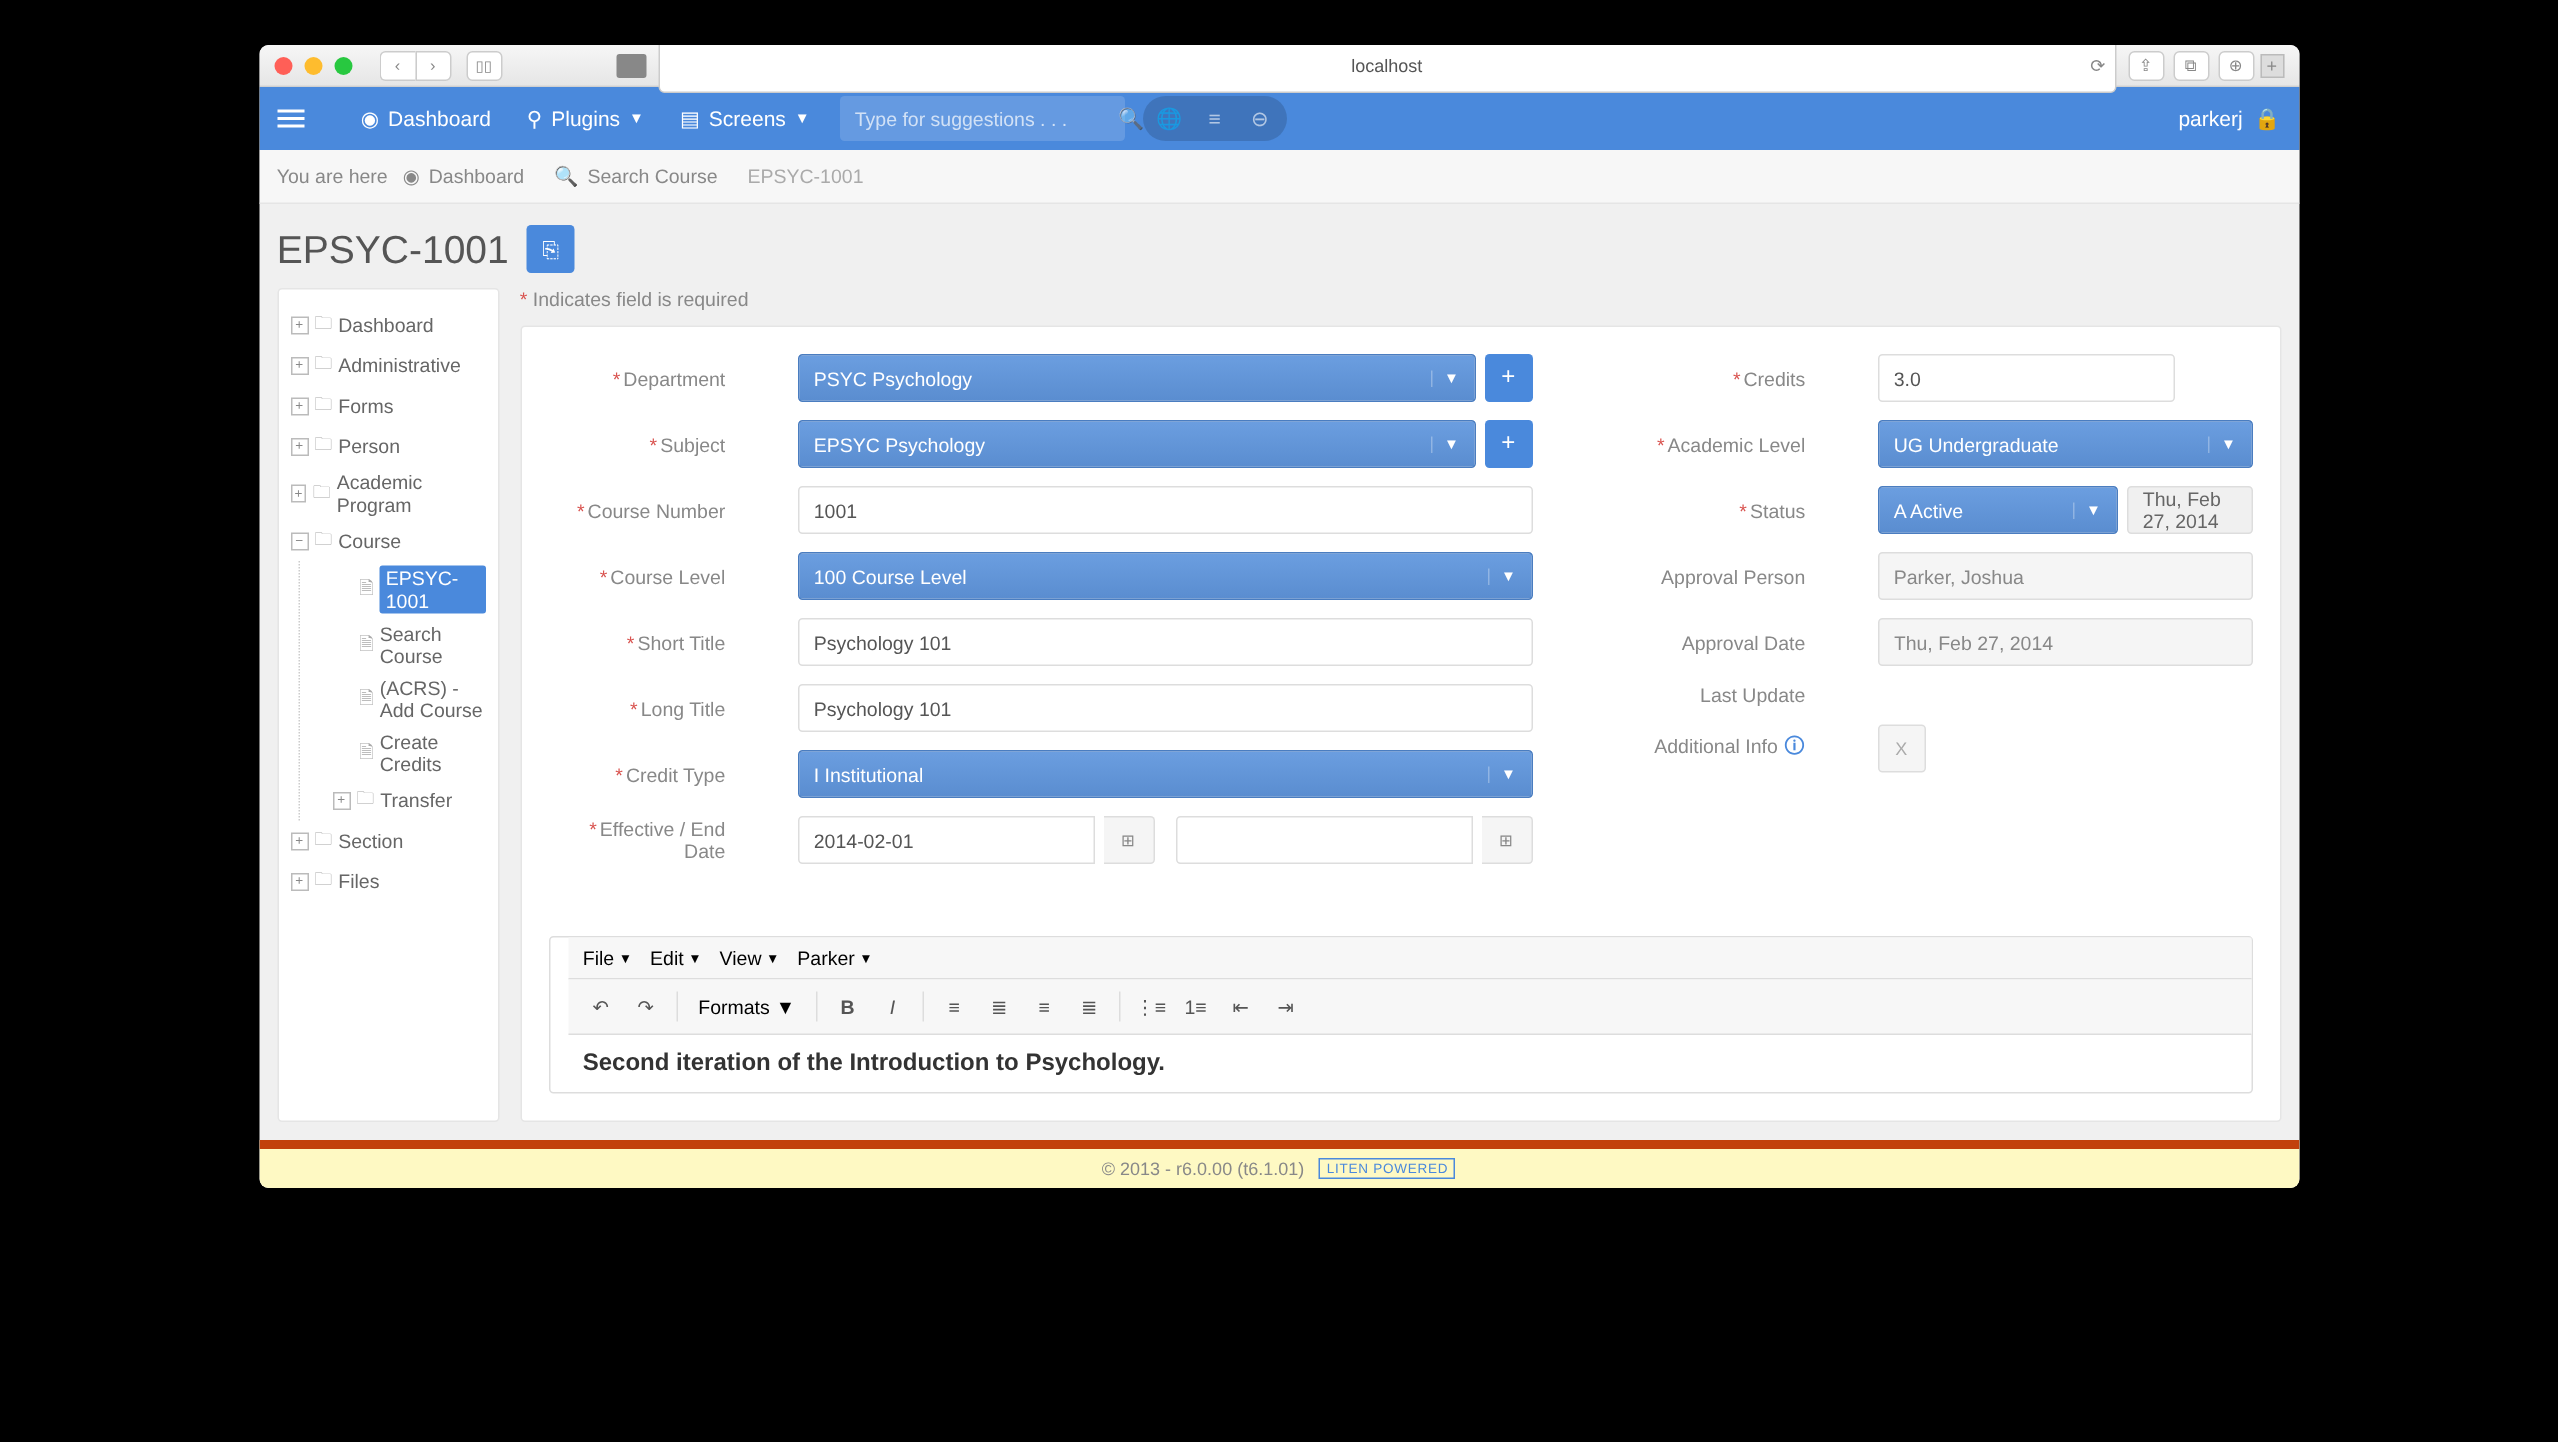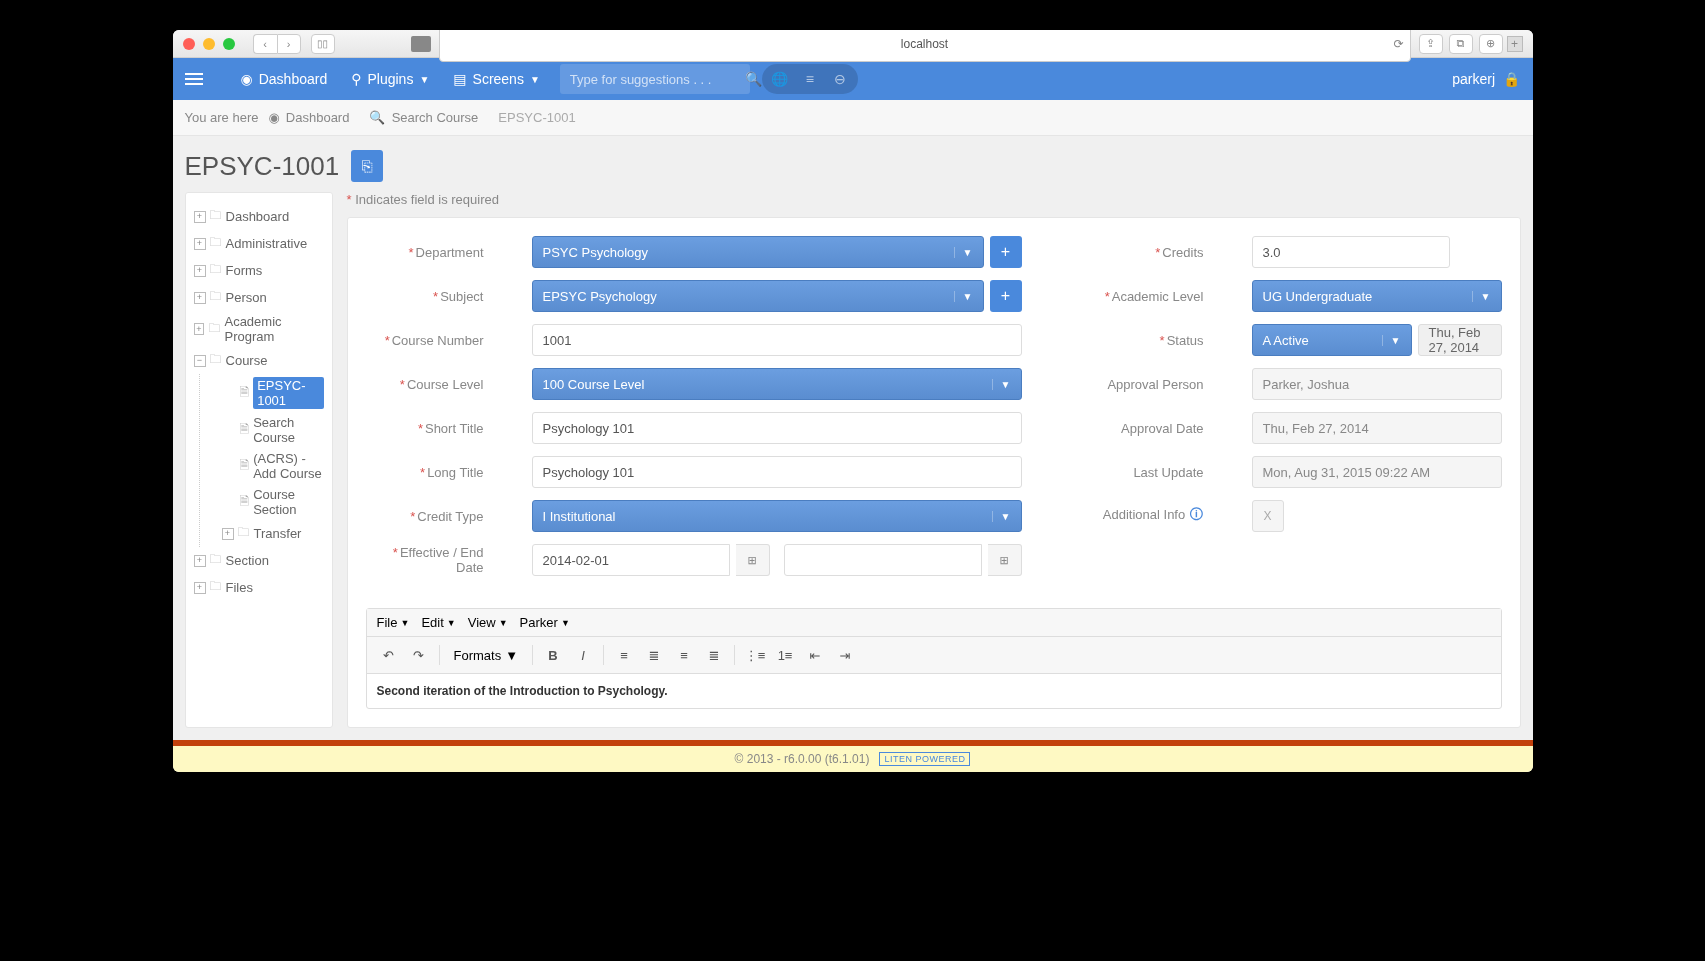--- a/index.html
+++ b/index.html
@@ -68,29 +68,29 @@
 .select .caret { margin-left:auto; font-size:10px; padding-left:8px; border-left:1px solid rgba(255,255,255,0.3);}
 .input { flex:1; height:32px; border:1px solid #ddd; border-radius:3px; padding:0 10px; font-size:13px; color:#555; background:#fff;}
 .input[readonly] { background:#f5f5f5; color:#888;}
 .addbtn { width:32px; height:32px; background:#4a89dc; border-radius:3px; display:flex; align-items:center; justify-content:center; color:#fff; font-size:16px; cursor:pointer;}
 .datebtn { width:34px; height:32px; border:1px solid #ddd; border-left:none; background:#f5f5f5; display:flex; align-items:center; justify-content:center; color:#888; border-radius:0 3px 3px 0; cursor:pointer; font-size:11px;}
 .dateinput { border-radius:3px 0 0 3px !important;}
 .readonly-box { background:#f0f0f0; border:1px solid #ddd; height:32px; border-radius:3px; padding:0 10px; display:flex; align-items:center; font-size:13px; color:#666;}
 .xbox { width:32px; height:32px; border:1px solid #ddd; background:#f5f5f5; border-radius:3px; display:flex; align-items:center; justify-content:center; color:#aaa; font-size:12px;}
 .infoicon { color:#4a89dc; font-size:14px; margin-left:4px;}
 
-.editor { margin-top:20px; border:1px solid #ddd; border-radius:3px;}
+.editor { margin-top:36px; border:1px solid #ddd; border-radius:3px;padding-left:12px;}
 .editor-menubar { background:#f7f7f7; border-bottom:1px solid #ddd; padding:6px 10px; display:flex; gap:12px; font-size:13px;}
 .editor-menubar .mitem { cursor:pointer; display:flex; align-items:center; gap:3px;}
 .editor-menubar .caret { font-size:9px;}
 .editor-toolbar { background:#f7f7f7; border-bottom:1px solid #ddd; padding:4px 8px; display:flex; align-items:center; gap:2px;}
 .tbtn { width:28px; height:28px; display:flex; align-items:center; justify-content:center; cursor:pointer; color:#555; font-size:13px; border-radius:2px;}
 .tsep { width:1px; height:20px; background:#ddd; margin:0 4px;}
 .tformats { padding:0 8px; height:28px; display:flex; align-items:center; font-size:13px; gap:4px; cursor:pointer;}
-.editor-body { padding:10px; font-size:12px; font-family: Verdana, sans-serif; min-height:30px; color:#333;}
+.editor-body { padding:10px; font-size:16px; font-family: Verdana, sans-serif; min-height:30px; color:#333;}
 
 .footer { background:#fef9c3; border-top:6px solid #c2410c; padding:6px 12px; text-align:center; font-size:12px; color:#888; display:flex; justify-content:center; align-items:center; gap:10px;}
 .footbadge { border:1px solid #4a89dc; color:#4a89dc; font-size:9px; padding:1px 4px; letter-spacing:0.5px;}
 </style>
 </head>
 <body>
 
 <div class="window">
 
   <div class="titlebar">
@@ -215,21 +215,21 @@
         <div class="tree-item child">
             <span class="tree-icon">🗎</span>
             <span class="label">Search Course</span>
           </div>
         <div class="tree-item child">
             <span class="tree-icon">🗎</span>
             <span class="label">(ACRS) - Add Course</span>
           </div>
         <div class="tree-item child">
             <span class="tree-icon">🗎</span>
-            <span class="label">Course Section</span>
+            <span class="label">Create Credits</span>
           </div>
         <div class="tree-item child">
             <span class="tree-toggle" style="margin-left:-18px;">+</span>
             <span class="tree-icon">🗀</span>
             <span class="label">Transfer</span>
           </div>
       </div>
       <div class="tree-item">
           <span class="tree-toggle">+</span>
           <span class="tree-icon">🗀</span>
@@ -350,23 +350,20 @@
                 </div>
             </div>
             <div class="formrow">
               <div class="formlabel"><span>Approval Date</span></div>
               <div class="formcontrol">
                   <input class="input" style="flex: 0 0 250px;" readonly="" value="Thu, Feb 27, 2014">
                 </div>
             </div>
             <div class="formrow">
               <div class="formlabel"><span>Last Update</span></div>
-              <div class="formcontrol">
-                  <input class="input" style="flex: 0 0 250px;" readonly="" value="Mon, Aug 31, 2015 09:22 AM">
-                </div>
             </div>
             <div class="formrow">
               <div class="formlabel"><span>Additional Info</span><span class="infoicon">🛈</span></div>
               <div class="formcontrol">
                   <div class="xbox">
                     <span>X</span>
                   </div>
                 </div>
             </div>
           </div>

